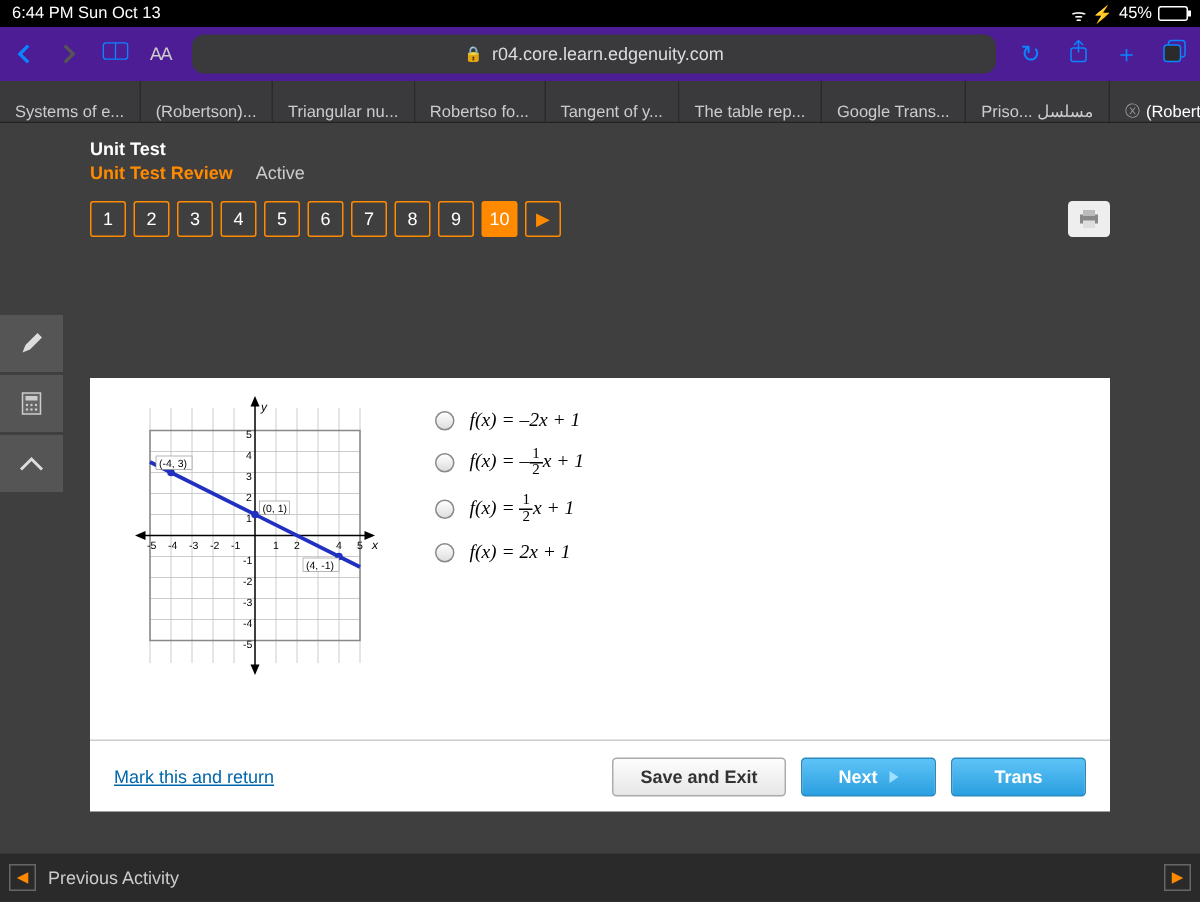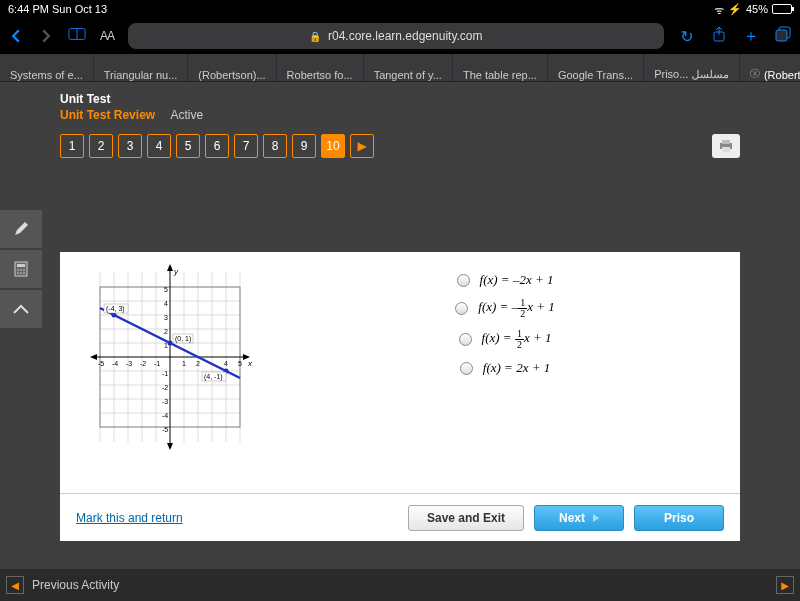--- a/index.html
+++ b/index.html
@@ -13,21 +13,21 @@
     display: flex; justify-content: space-between; align-items: center;
     height: 18px; padding: 0 8px; font-size: 11px; background: #000;
   }
   .status-right { display: flex; align-items: center; gap: 4px; }
   .battery-icon { width: 20px; height: 10px; border: 1px solid #fff; border-radius: 2px; position: relative; }
   .battery-icon::after { content:""; position:absolute; right:-3px; top:2px; width:2px; height:4px; background:#fff; }
   .battery-fill { width: 45%; height: 100%; background: #fff; }
 
   .browser-bar {
     display: flex; align-items: center; height: 36px;
-    padding: 16px 8px; gap: 14px; background: #000000;
+    padding: 16px 8px; gap: 14px; background: #4c1d95;
   }
   .nav-btn { width: 16px; height: 16px; display:flex; align-items:center; justify-content:center; color:#0a84ff; }
   .nav-btn.disabled { color:#555; }
   .aa { color:#ccc; font-size:12px; letter-spacing:-1px; }
   .url-bar {
     flex:1; height:26px; background:#3a3a3c; border-radius:8px;
     display:flex; align-items:center; justify-content:center; gap:6px;
     color:#ddd; font-size:12px;
   }
   .lock { font-size:10px; }
@@ -87,21 +87,21 @@
   }
   .question-area {
     display:flex; padding:10px 20px 0 20px; gap:30px; height:calc(100% - 48px);
   }
   .graph-box { width:180px; }
   .graph { width:180px; height:190px; }
   .question-right { flex:1; font-size:13px; }
   .question-text { margin-bottom:14px; }
   .opt {
     display:flex; align-items:center; gap:10px; margin:10px 0;
-    font-family: "Times New Roman", serif; font-size:13px; font-style:italic;justify-content:center;
+    font-family: "Times New Roman", serif; font-size:13px; font-style:italic;
   }
   .opt .radio {
     width:13px; height:13px; border:1px solid #888; border-radius:50%;
     background:linear-gradient(#fff,#ddd);
   }
   .frac {
     display:inline-flex; flex-direction:column; align-items:center;
     font-size:10px; vertical-align:middle; font-style:normal;
   }
   .frac .num { border-bottom:1px solid #000; padding:0 2px; line-height:1; }
@@ -179,24 +179,24 @@
         <rect x="1" y="4" width="11" height="11" rx="2" stroke="#0a84ff" fill="#2b2b2d"></rect>
       </svg>
   </span>
 </div>
 
 <div class="tabs-bar">
   <div class="tab">
       <span>Systems of e...</span>
     </div>
   <div class="tab">
+      <span>(Robertson)...</span>
+    </div>
+  <div class="tab">
       <span>Triangular nu...</span>
-    </div>
-  <div class="tab">
-      <span>(Robertson)...</span>
     </div>
   <div class="tab">
       <span>Robertso fo...</span>
     </div>
   <div class="tab">
       <span>Tangent of y...</span>
     </div>
   <div class="tab">
       <span>The table rep...</span>
     </div>
@@ -379,21 +379,21 @@
           <span>f(x) = 2x + 1</span>
         </div>
       </div>
     </div>
 
     <div class="card-footer">
       <span class="mark-link">Mark this and return</span>
       <span class="footer-spacer"></span>
       <div class="btn btn-gray">Save and Exit</div>
       <div class="btn btn-blue btn-next">Next</div>
-      <div class="btn btn-blue">Priso</div>
+      <div class="btn btn-blue">Trans</div>
     </div>
   </div>
 
   <div class="bottom-bar">
     <div class="prev-activity">
       <span class="sq-btn">◀</span>
       <span>Previous Activity</span>
     </div>
     <span class="sq-btn">▶</span>
   </div>

